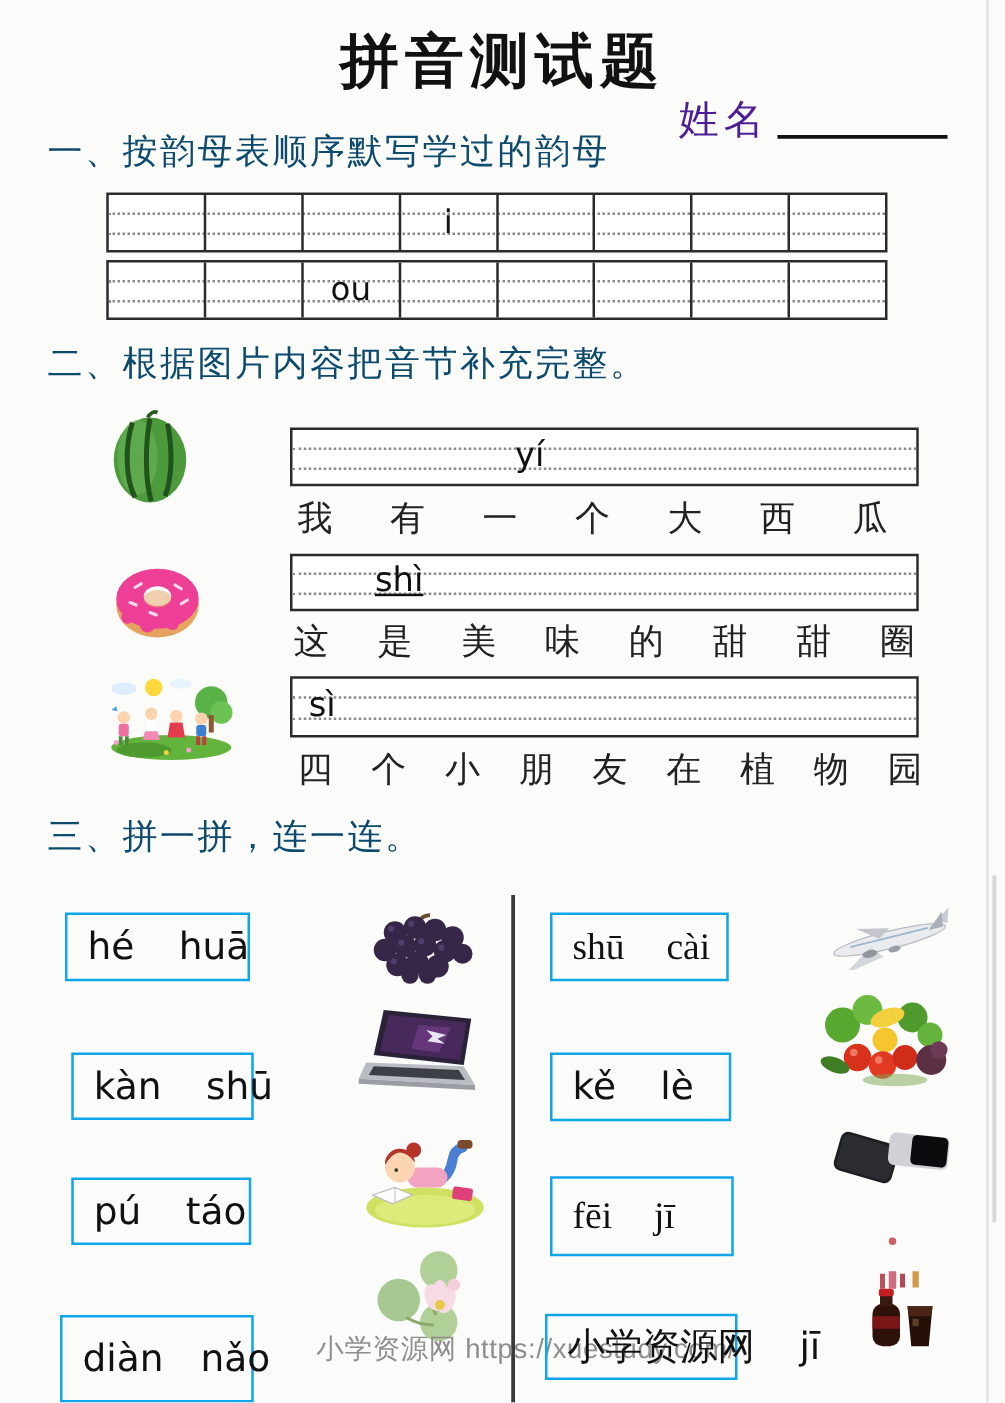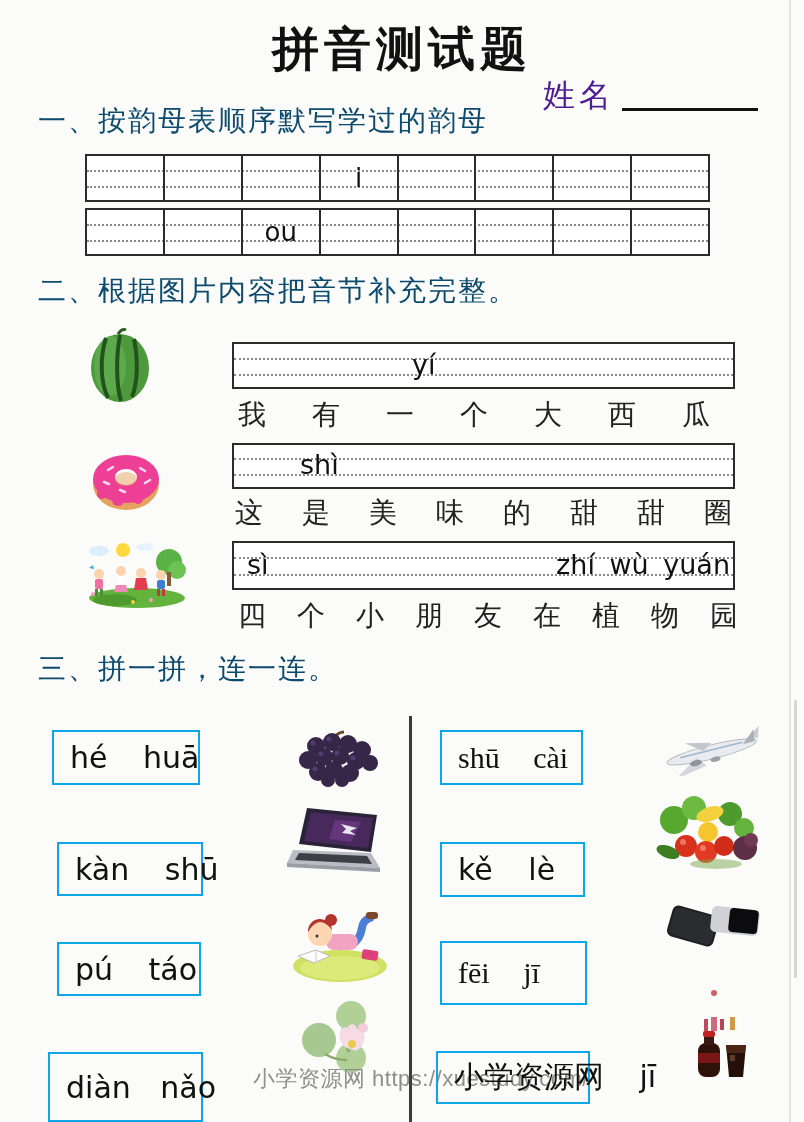--- a/index.html
+++ b/index.html
@@ -125,21 +125,21 @@
         <line x1="50" y1="18" x2="55" y2="21"></line>
       <line x1="30" y1="40" x2="35" y2="42"></line>
         <line x1="55" y1="33" x2="60" y2="30"></line>
       <line x1="14" y1="32" x2="19" y2="34"></line>
     </g>
   </svg>
 </div>
 <div class="ruled-row" style="left:232px;top:443px;width:503px;height:46px;">
   <div class="dotline" style="top:13px;"></div>
   <div class="dotline" style="top:29px;"></div>
-  <span class="linepy" style="left:66px;">shì</span>
+  <span class="linepy" style="left:66px;text-decoration:underline;">shì</span>
 </div>
 <div class="abs sentence" style="left:235px;top:494px;word-spacing:30px;">这 是 美 味 的 甜 甜 圈</div>
 
 <div class="abs" style="left:85px;top:538px;">
   <svg width="104" height="70" viewBox="0 0 104 70">
     <circle cx="38" cy="12" r="7" fill="#ffd93c"></circle>
     <ellipse cx="14" cy="13" rx="10" ry="5" fill="#dceefb"></ellipse>
     <ellipse cx="60" cy="9" rx="9" ry="4" fill="#e8f4fd"></ellipse>
     <circle cx="84" cy="24" r="13" fill="#59b246"></circle>
     <circle cx="92" cy="32" r="9" fill="#6cc353"></circle>
@@ -166,21 +166,20 @@
       <rect x="77" y="51" width="3" height="7" fill="#c23a3a"></rect>
     <circle cx="8" cy="56" r="2" fill="#f3a0c5"></circle>
       <circle cx="48" cy="64" r="2" fill="#f3d03e"></circle>
       <circle cx="66" cy="62" r="2" fill="#f3a0c5"></circle>
   </svg>
 </div>
 <div class="ruled-row" style="left:232px;top:541px;width:503px;height:49px;">
   <div class="dotline" style="top:14px;"></div>
   <div class="dotline" style="top:31px;"></div>
   <span class="linepy" style="left:13px;">sì</span>
-  <span class="linepy" style="right:3px;word-spacing:6px;">zhí wù yuán</span>
 </div>
 <div class="abs sentence" style="left:238px;top:597px;word-spacing:22px;">四 个 小 朋 友 在 植 物 园</div>
 
 <div class="abs heading" style="left:38px;top:650px;">三、拼一拼，连一连。</div>
 
 <div class="abs divider"></div>
 <div class="abs edge-line"></div>
 <div class="abs edge-line2"></div>
 
 <div class="word-box" style="left:37px;top:730px;width:148px;height:55px;">hé huā</div>

